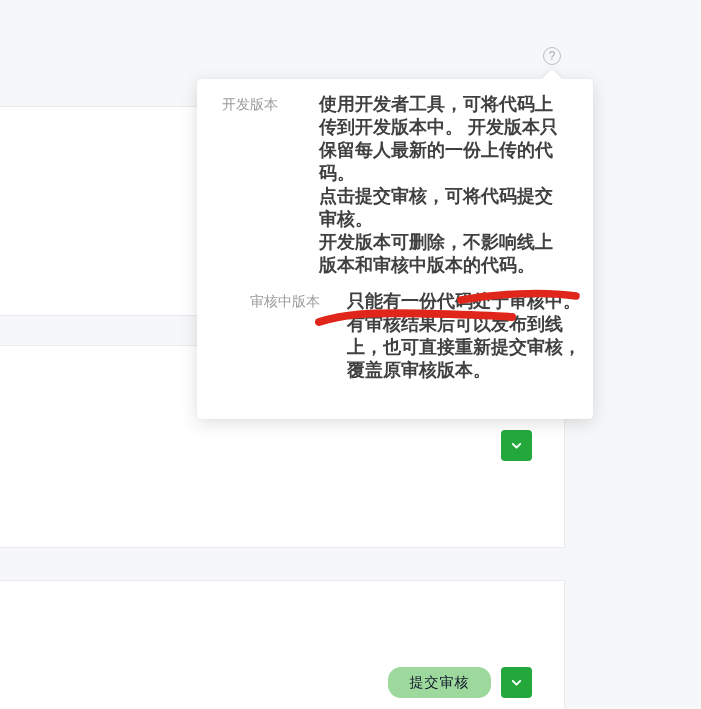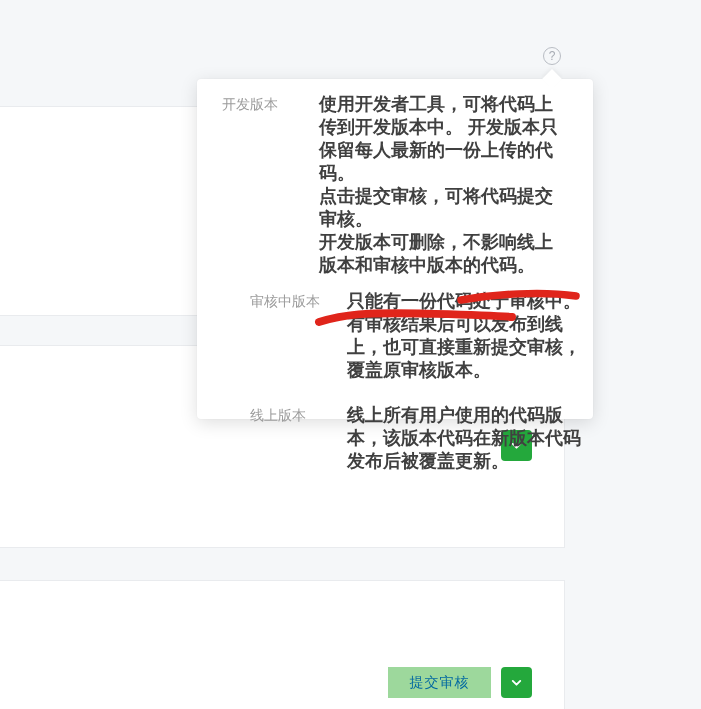--- a/index.html
+++ b/index.html
@@ -94,24 +94,24 @@
   .chevron-btn-2 { left: 501px; top: 667px; }
 
   .submit-btn {
     position: absolute;
     left: 388px;
     top: 667px;
     width: 103px;
     height: 31px;
     background: #9dd89c;
     border: none;
-    border-radius: 0;
+    border-radius: 13px;
     font-size: 14px;
     letter-spacing: 1px;
-    color: #0369a1;
+    color: #0f172a;
     cursor: not-allowed;
     font-family: inherit;
   }
 
   .annotation-layer {
     position: absolute;
     left: 0; top: 0;
     width: 701px; height: 709px;
     pointer-events: none;
   }
@@ -150,22 +150,18 @@
     <div class="popover-body">使用开发者工具，可将代码上传到开发版本中。 开发版本只保留每人最新的一份上传的代码。
 点击提交审核，可将代码提交审核。
 开发版本可删除，不影响线上版本和审核中版本的代码。</div>
   </div>
 
   <div class="popover-row row-2">
     <div class="popover-label">审核中版本</div>
     <div class="popover-body">只能有一份代码处于审核中。有审核结果后可以发布到线上，也可直接重新提交审核，覆盖原审核版本。</div>
   </div>
 
-  <div class="popover-row row-3">
-    <div class="popover-label">线上版本</div>
-    <div class="popover-body">线上所有用户使用的代码版本，该版本代码在新版本代码发布后被覆盖更新。</div>
-  </div>
 </div>
 
 <svg class="annotation-layer" viewBox="0 0 701 709">
   <path d="M461 300 C 495 294, 542 291, 576 296" stroke="#e0251b" stroke-width="7.5" stroke-linecap="round" fill="none"></path>
   <path d="M319 322 C 345 314, 365 312.5, 420 313.5 C 460 314.5, 490 315, 512 317" stroke="#e0251b" stroke-width="8" stroke-linecap="round" fill="none"></path>
 </svg>
 
 </body></html>

